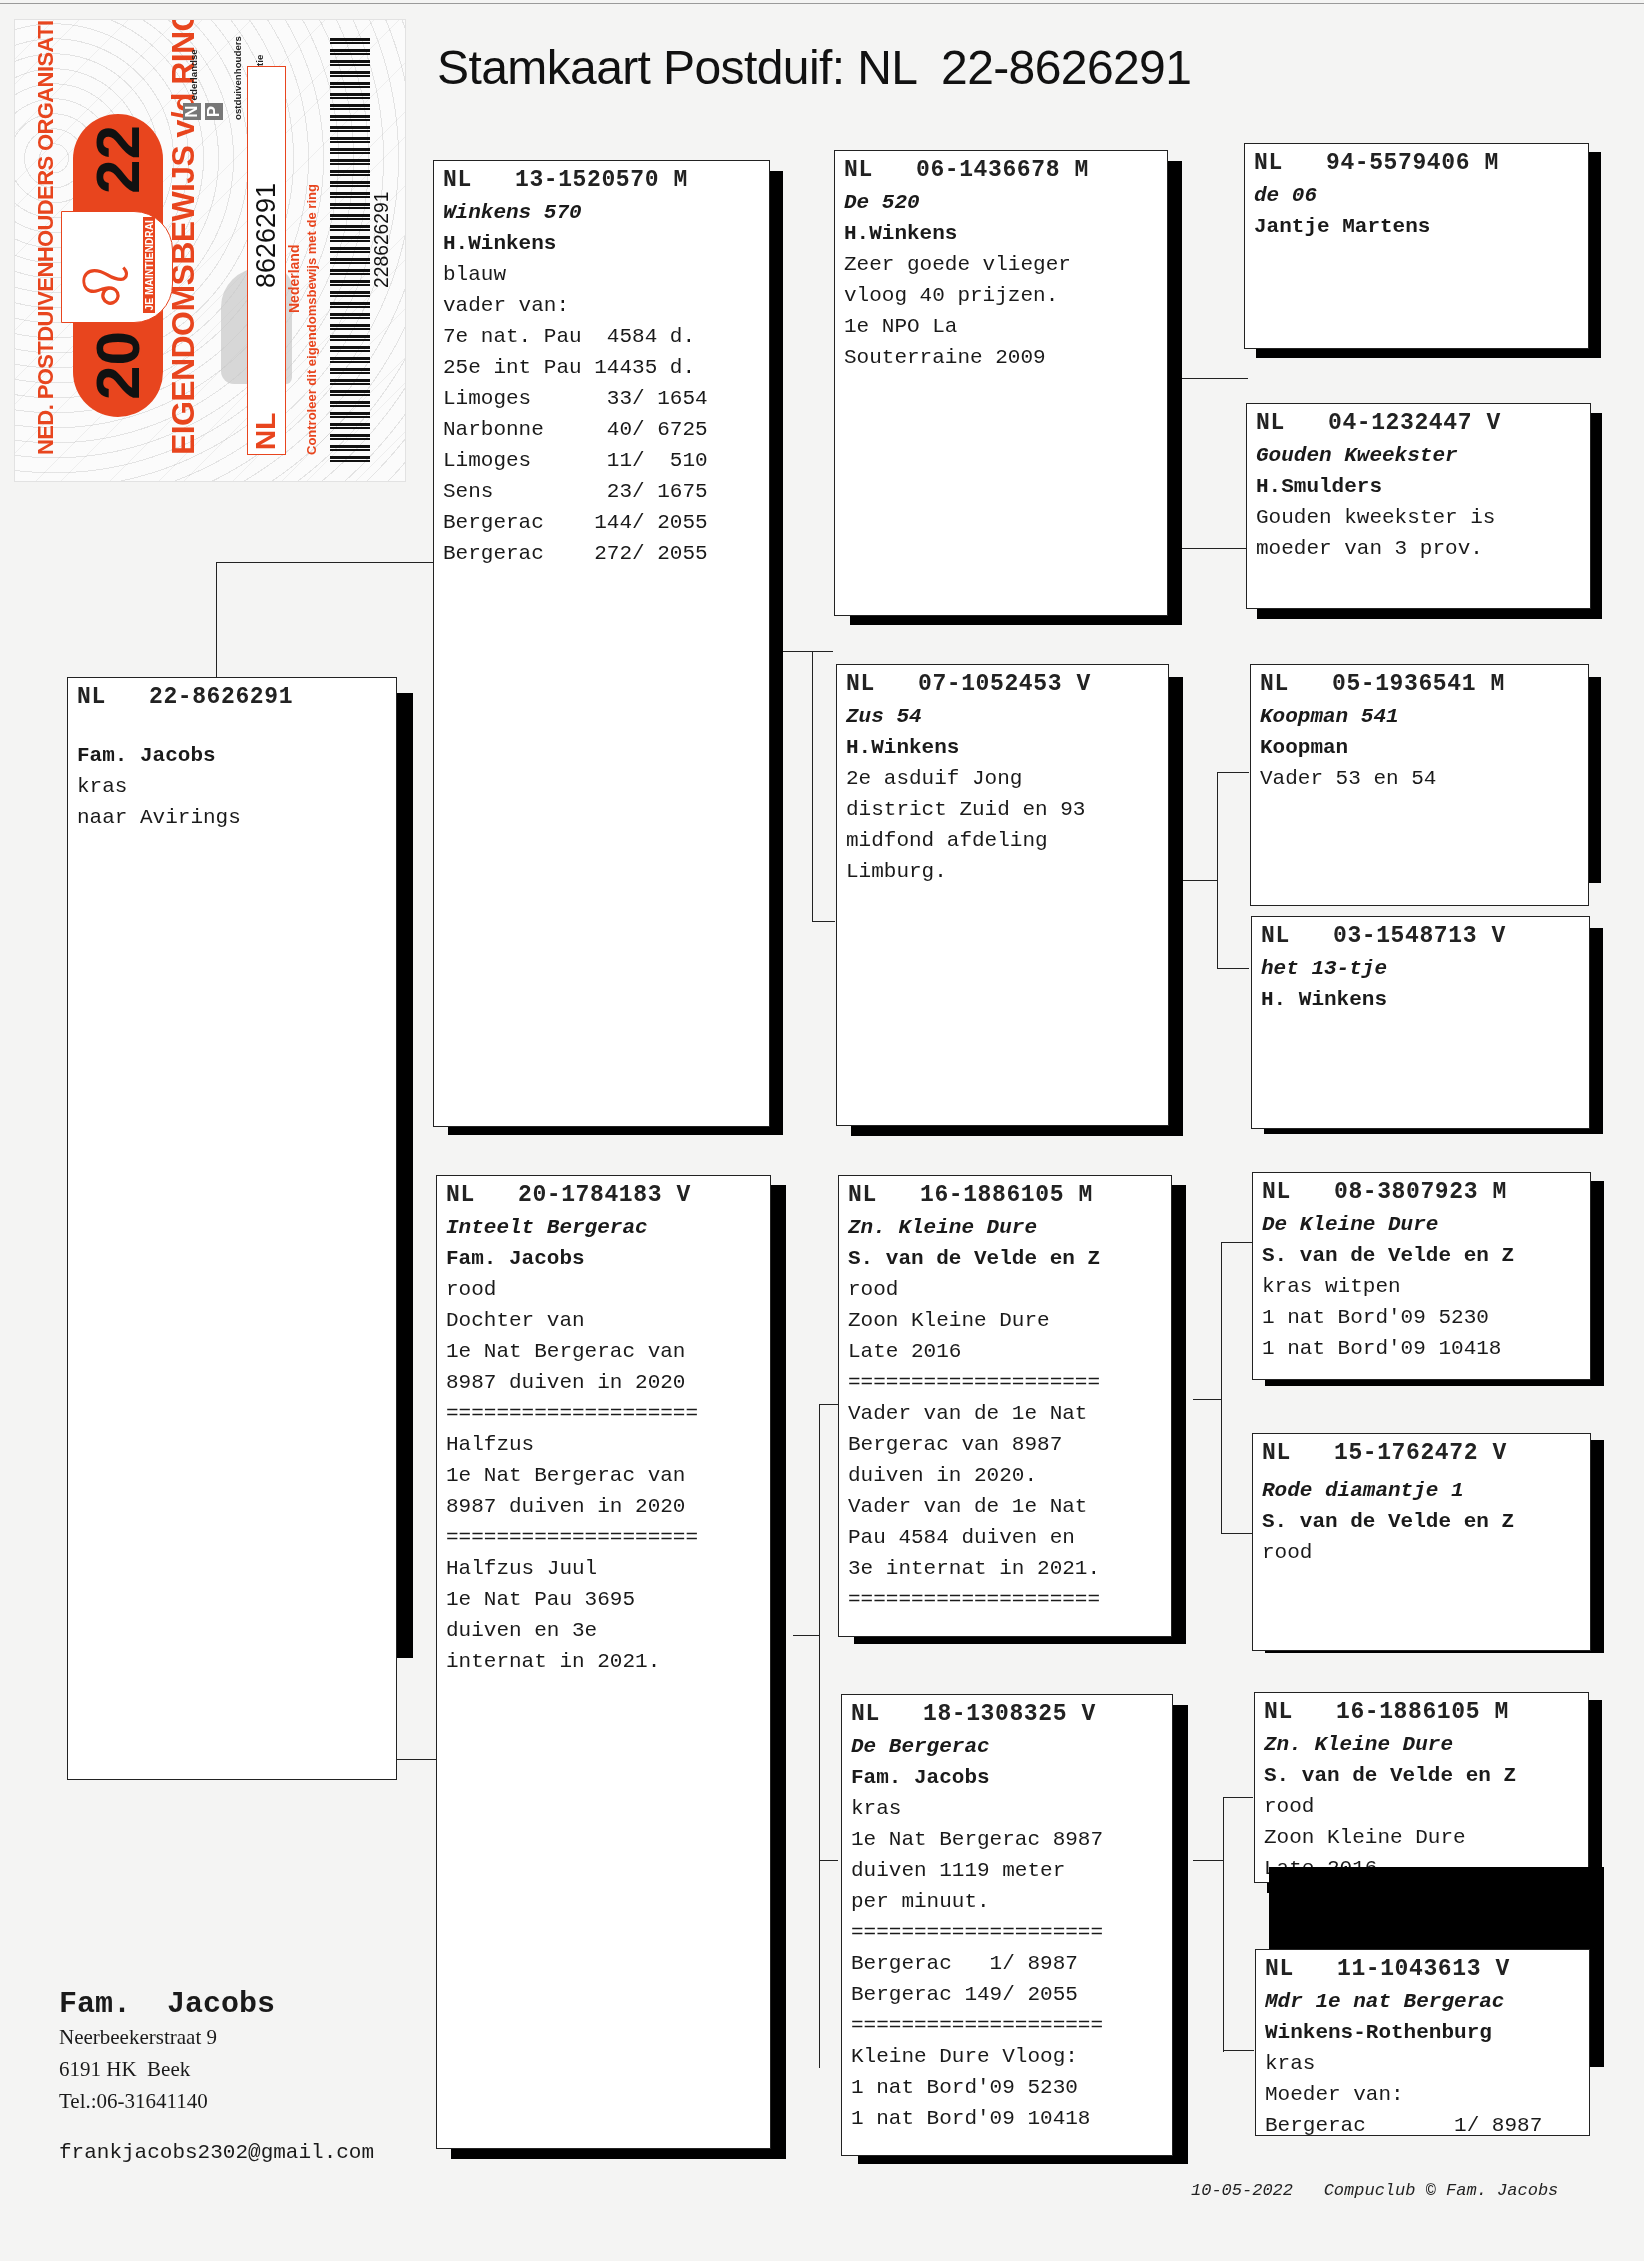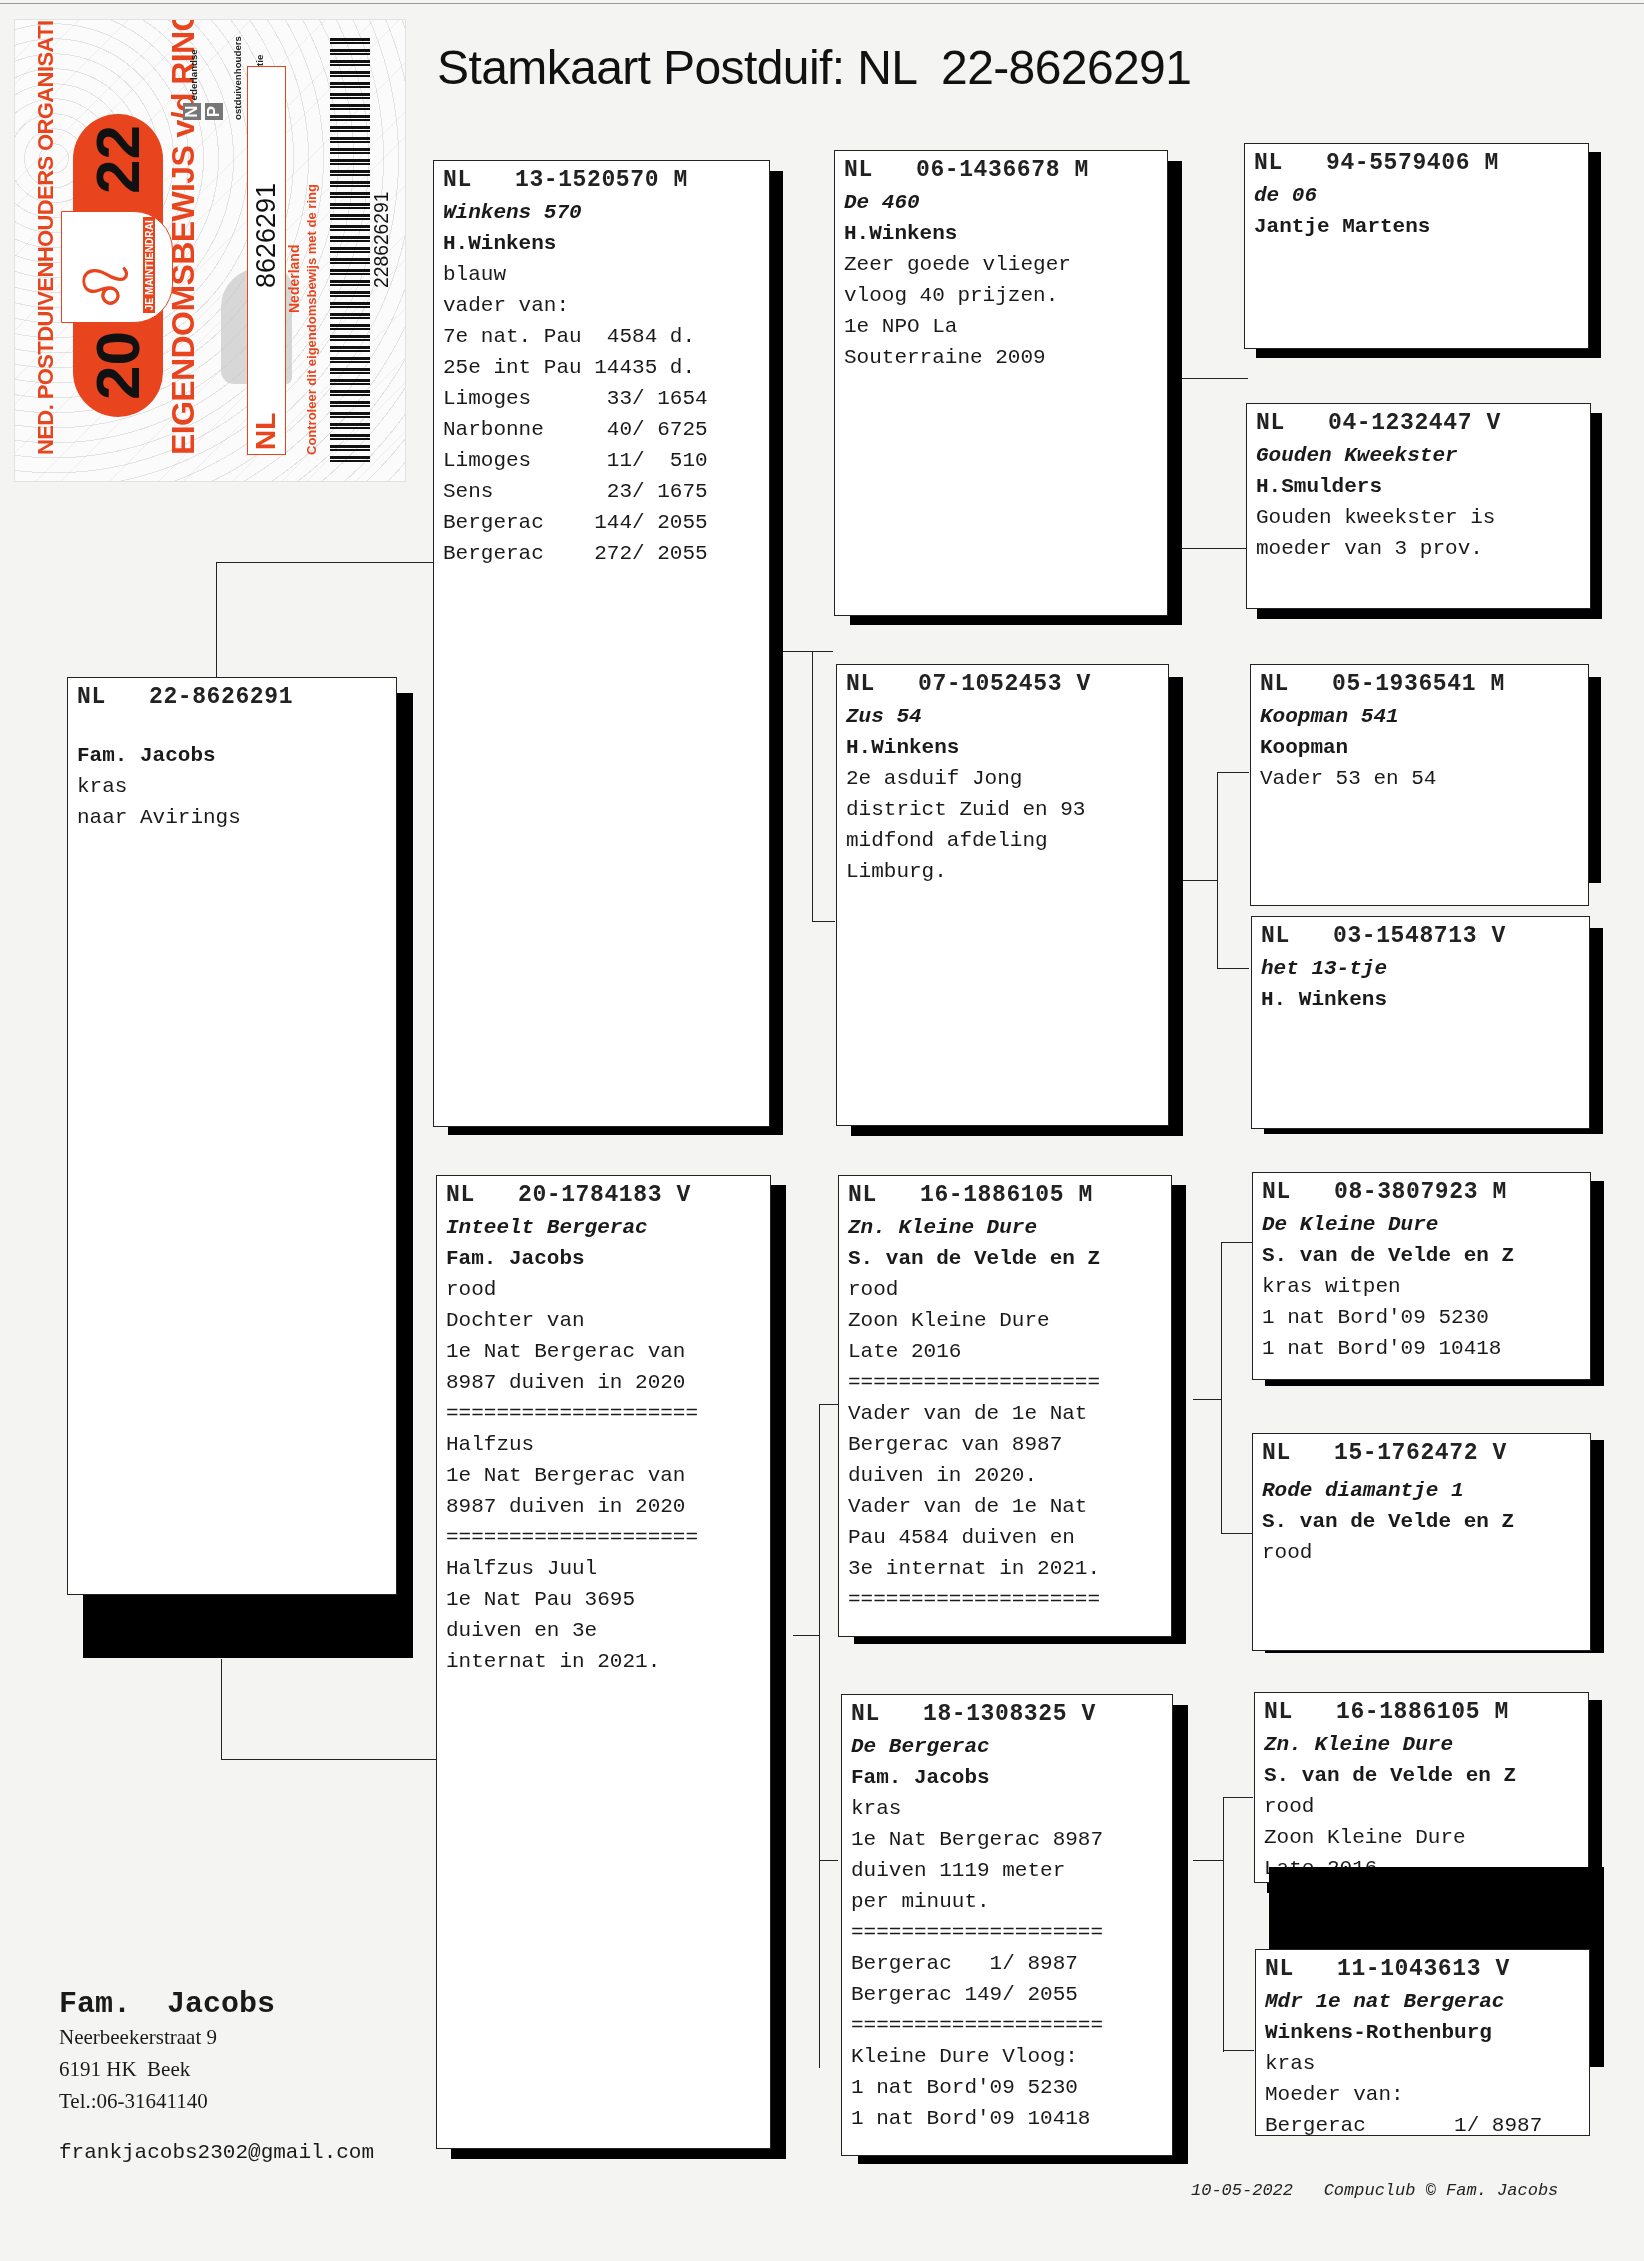--- a/index.html
+++ b/index.html
@@ -111,21 +111,21 @@
   <div class="ln" style="left:1193px;top:1399px;width:29px;height:1.3px"></div>
   <div class="ln" style="left:1221px;top:1242px;width:31px;height:1.3px"></div>
   <div class="ln" style="left:1221px;top:1533px;width:31px;height:1.3px"></div>
   <div class="ln" style="left:1223px;top:1797px;width:1.3px;height:255px"></div>
   <div class="ln" style="left:1193px;top:1860px;width:30px;height:1.3px"></div>
   <div class="ln" style="left:1223px;top:1797px;width:30px;height:1.3px"></div>
   <div class="ln" style="left:1223px;top:2050px;width:31px;height:1.3px"></div>
 </div>
 
 <div class="shadow" style="left:83px;top:693px;width:330px;height:965px"></div>
-<div class="box" style="left:67px;top:677px;width:330px;height:918px">
+<div class="box" style="left:67px;top:677px;width:330px;height:1103px">
   <div class="hdr">NL   22-8626291</div>
   <div class="gap"></div>
   <div class="line own">Fam. Jacobs</div>
   <div class="line">kras</div>
   <div class="line">naar Avirings</div>
 </div>
 
 <div class="shadow" style="left:448px;top:171px;width:335px;height:964px"></div>
 <div class="box" style="left:433px;top:160px;width:337px;height:967px">
   <div class="hdr">NL   13-1520570 M</div>
@@ -164,21 +164,21 @@
     <div class="line">1e Nat Pau 3695</div>
     <div class="line">duiven en 3e</div>
     <div class="line">internat in 2021.</div>
   </div>
 </div>
 
 <div class="shadow" style="left:850px;top:161px;width:332px;height:464px"></div>
 <div class="box" style="left:834px;top:150px;width:334px;height:466px">
   <div class="hdr">NL   06-1436678 M</div>
   <div class="rows">
-    <div class="line nm">De 460</div>
+    <div class="line nm">De 520</div>
     <div class="line own">H.Winkens</div>
     <div class="line"></div>
     <div class="line">Zeer goede vlieger</div>
     <div class="line">vloog 40 prijzen.</div>
     <div class="line">1e NPO La</div>
     <div class="line">Souterraine 2009</div>
   </div>
 </div>
 
 <div class="shadow" style="left:851px;top:677px;width:332px;height:459px"></div>

